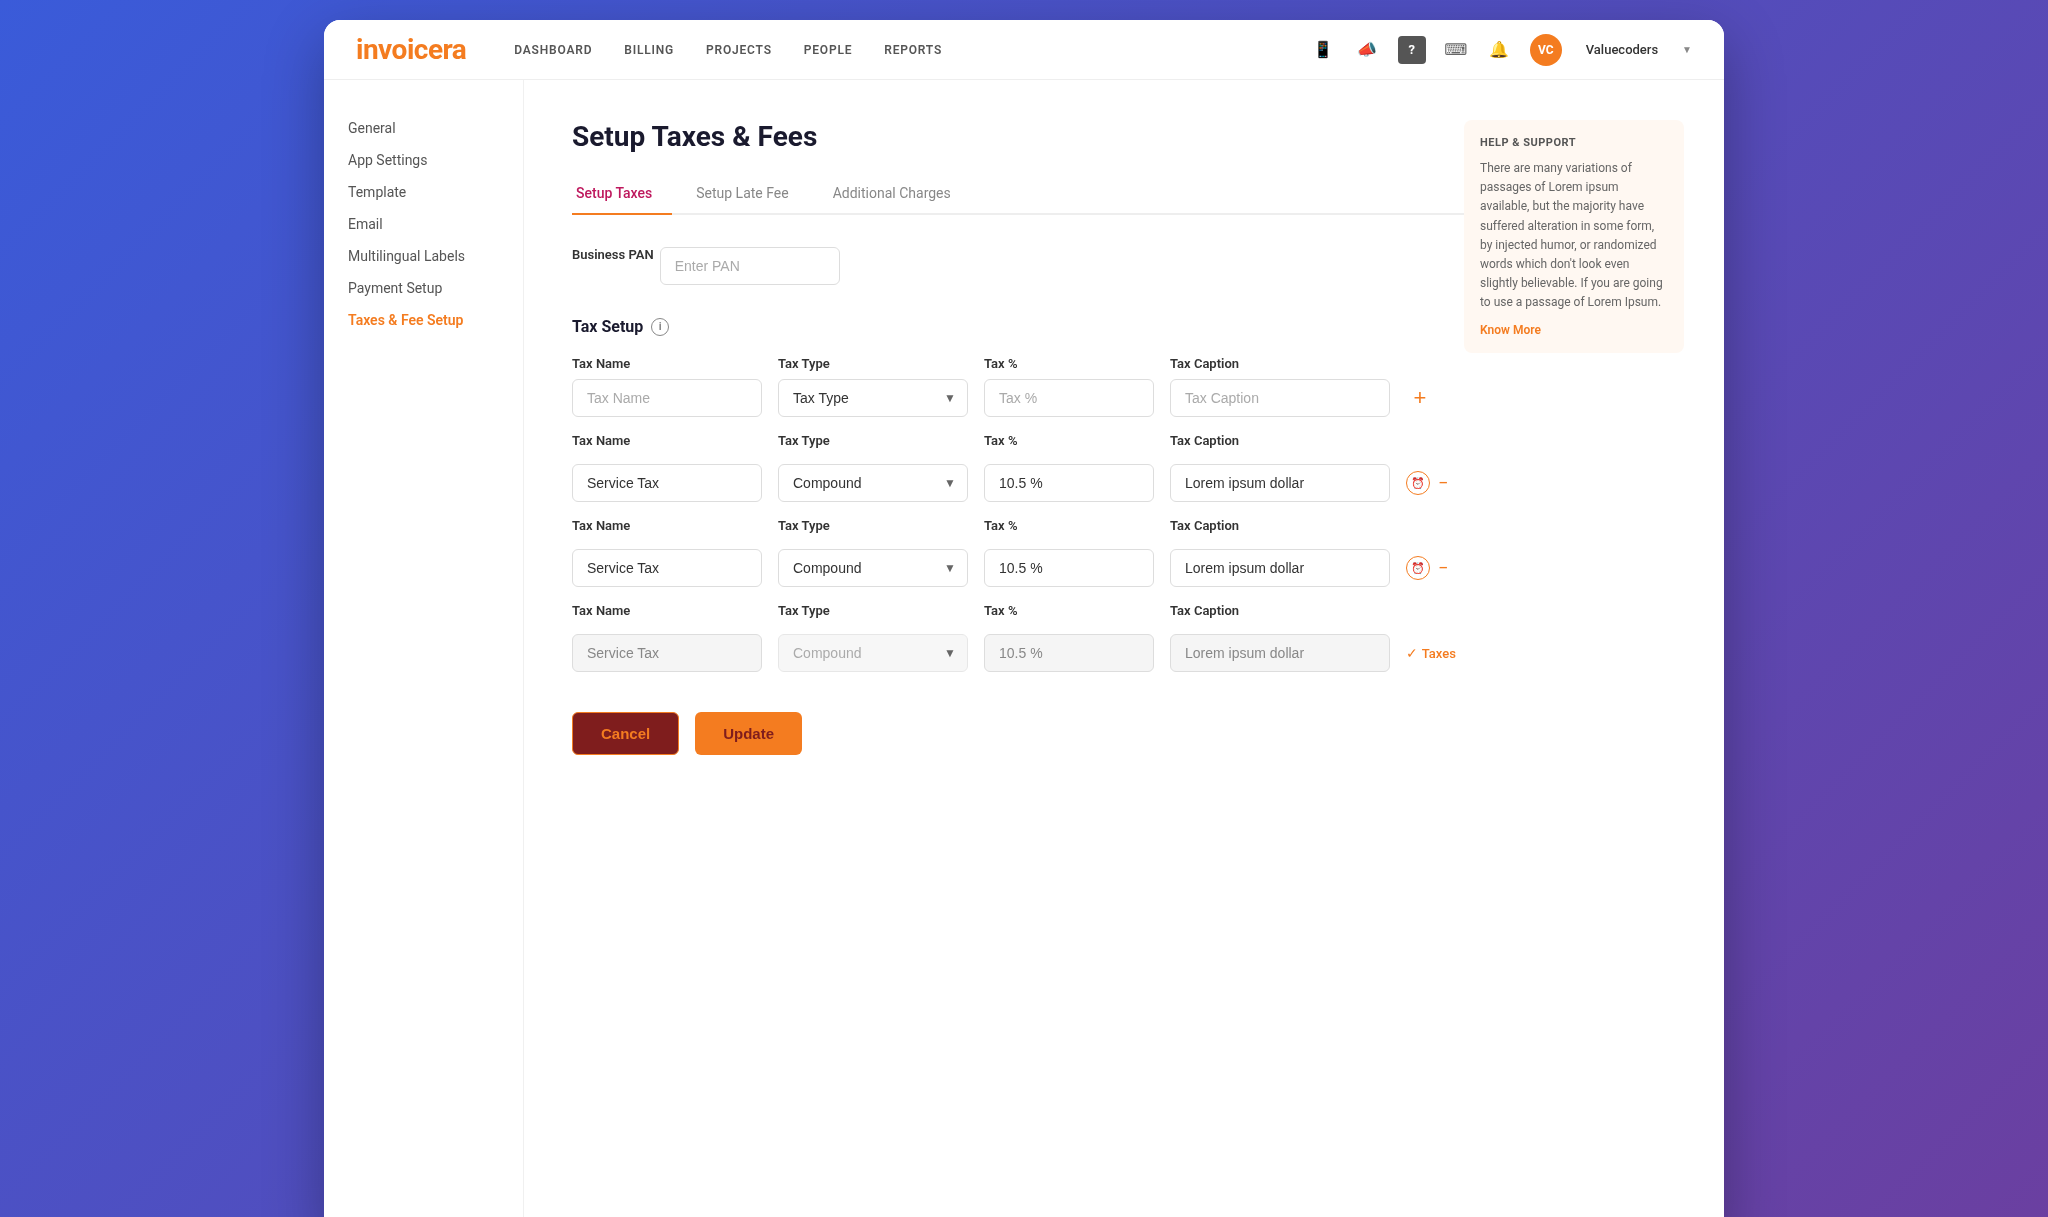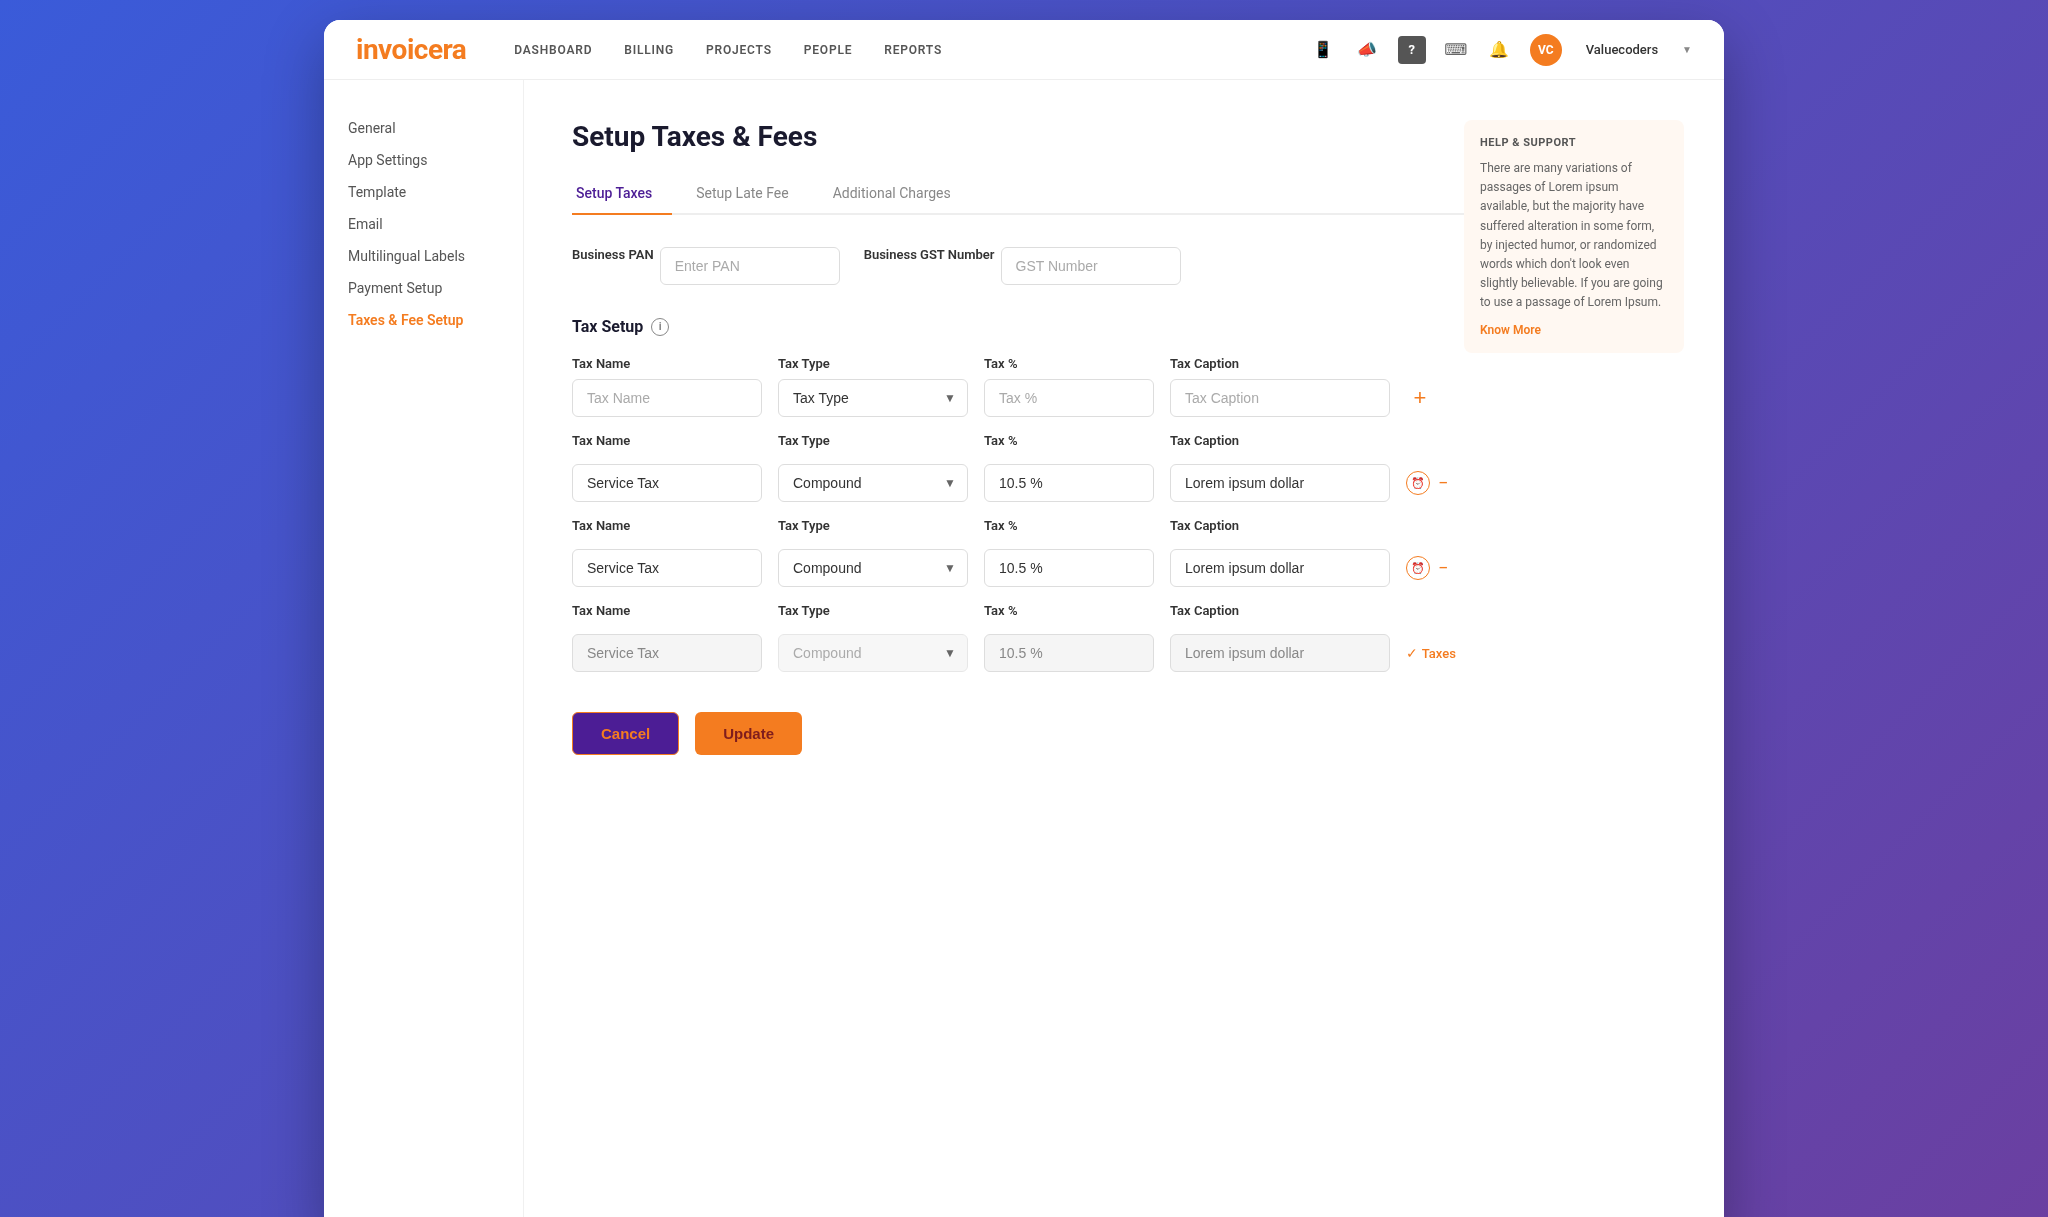--- a/index.html
+++ b/index.html
@@ -133,21 +133,21 @@
     .tab {
       padding: 8px 20px 12px 4px;
       font-size: 14px;
       color: #888;
       cursor: pointer;
       margin-right: 20px;
       border-bottom: 2px solid transparent;
       margin-bottom: -2px;
     }
     .tab.active {
-      color: #4c1d95;
+      color: #be185d;
       border-bottom: 2px solid #f47c20;
       font-weight: 500;
     }
     
     .form-section {
       margin-bottom: 32px;
     }
     .form-row {
       display: flex;
       gap: 24px;
@@ -315,21 +315,21 @@
     
     .btn-row {
       display: flex;
       gap: 16px;
       margin-top: 40px;
     }
     .btn-cancel {
       padding: 12px 28px;
       border: 1.5px solid #f47c20;
       border-radius: 6px;
-      background: #4c1d95;
+      background: #7f1d1d;
       color: #f47c20;
       font-size: 15px;
       font-weight: 600;
       cursor: pointer;
     }
     .btn-update {
       padding: 12px 28px;
       border: none;
       border-radius: 6px;
       background: #f47c20;
@@ -420,24 +420,20 @@
         <div class="tab">Setup Late Fee</div>
         <div class="tab">Additional Charges</div>
       </div>
 
       <div class="form-section">
         <div class="form-row">
           <div class="form-group">
             <label class="form-label">Business PAN</label>
             <input class="form-input" type="text" placeholder="Enter PAN" style="">
           </div>
-          <div class="form-group">
-            <label class="form-label">Business GST Number</label>
-            <input class="form-input" type="text" placeholder="GST Number" style="">
-          </div>
         </div>
       </div>
 
       <div class="form-section">
         <div class="section-title">
           <span>Tax Setup</span>
           <div class="info-icon">i</div>
         </div>
 
         <div class="tax-table">

